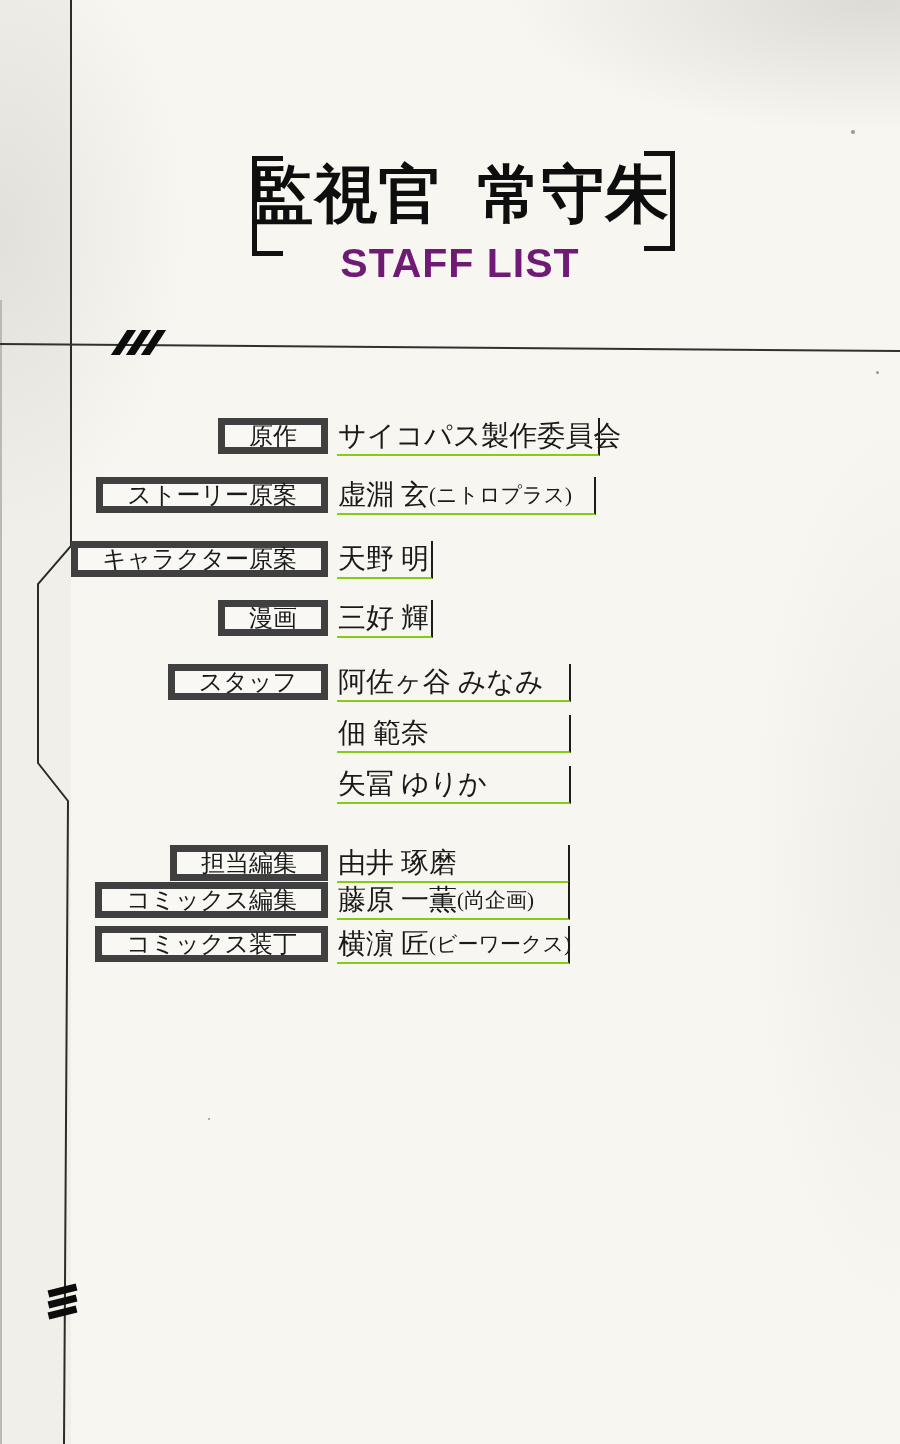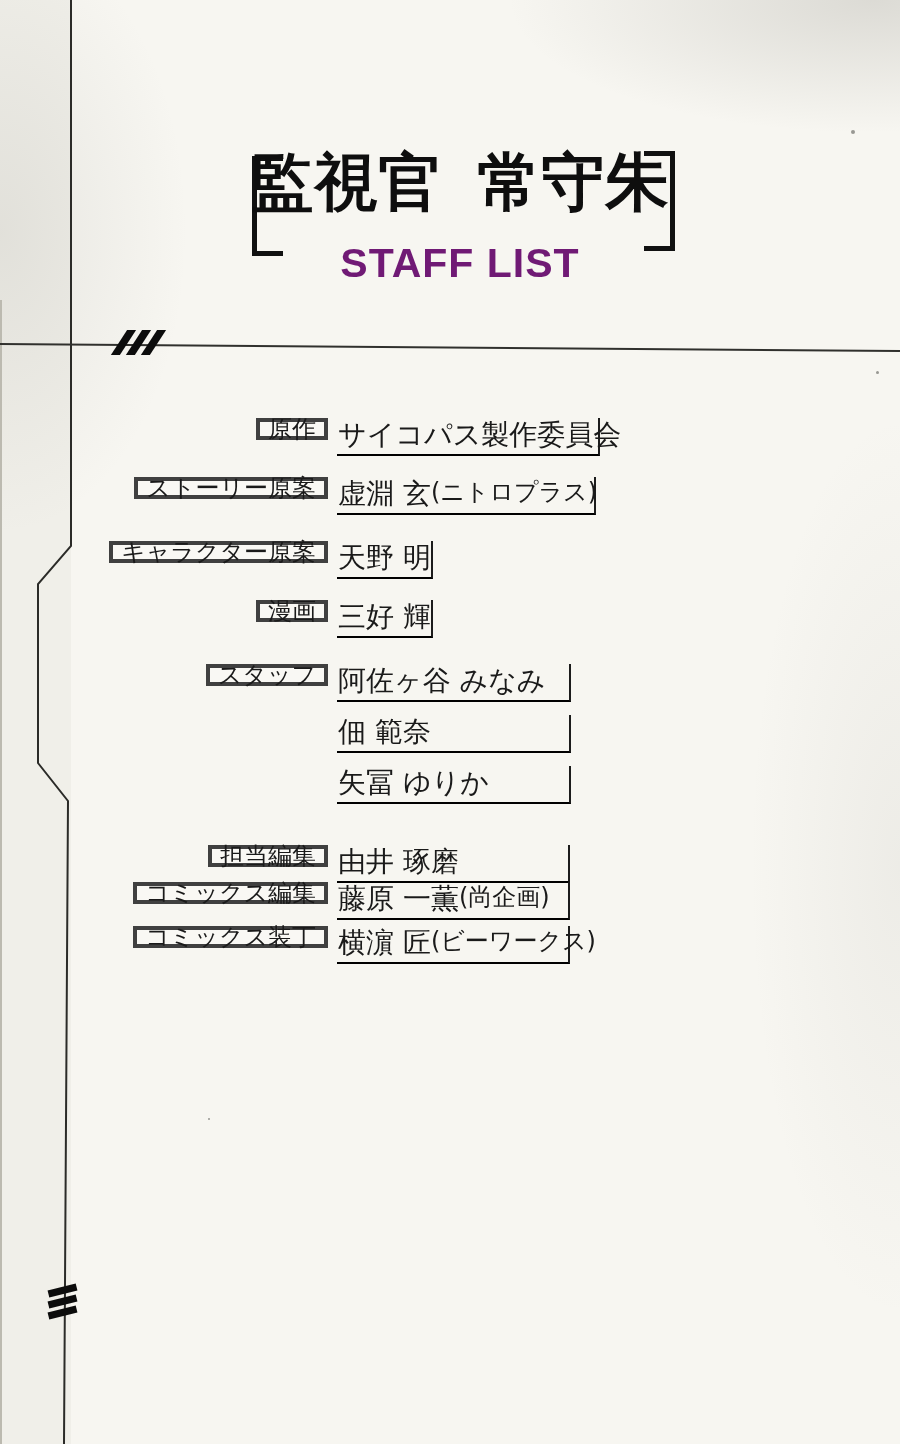--- a/index.html
+++ b/index.html
@@ -26,21 +26,21 @@
   .speck{position:absolute;background:#4a4a46;border-radius:50%;opacity:.55;}
 
   
   svg.borderlines{position:absolute;left:0;top:0;pointer-events:none;}
 
   
   .bracket{position:absolute;width:26px;height:90px;}
   .bracket.left{left:252px;top:156px;border-left:5px solid #111;border-top:5px solid #111;border-bottom:5px solid #111;}
   .bracket.right{left:644px;top:151px;border-right:5px solid #111;border-top:5px solid #111;border-bottom:5px solid #111;}
   .jp-title{
-    position:absolute;left:248px;top:142px;width:424px;
+    position:absolute;left:248px;top:154px;width:424px;
     text-align:center;
     font-family:"DejaVu Serif", serif;
     font-weight:900;font-size:63px;line-height:80px;
     letter-spacing:1px;word-spacing:12px;color:#0e0e0e;
     white-space:nowrap;
   }
   .en-title{
     position:absolute;left:248px;top:241px;width:424px;
     text-align:center;
     font-family:"Liberation Sans", sans-serif;
@@ -52,33 +52,34 @@
   .divider{
     position:absolute;left:0;top:343px;width:900px;height:2px;background:#30302d;
     transform:rotate(0.45deg);transform-origin:0 50%;
   }
   .slashes{position:absolute;left:119px;top:330px;display:flex;gap:6px;}
   .slashes i{display:block;width:9px;height:25px;background:#0c0c0c;transform:skewX(-33deg);}
 
   
   .row{position:absolute;left:0;width:900px;height:38px;}
   .lbl{
-    position:absolute;right:572px;top:0;height:22px;box-sizing:border-box;
+    position:absolute;right:572px;top:0;height:36px;box-sizing:border-box;
     display:inline-flex;align-items:center;
-    border:4px solid #404040;padding:2px 8px 3px;
+    border:7px solid #404040;padding:2px 24px 3px;
     font-size:24px;white-space:nowrap;background:rgba(255,255,255,0.25);
   }
   .val{
     position:absolute;left:337px;top:0;height:38px;box-sizing:border-box;
-    border-bottom:2px solid #000000;border-right:2px solid #1c1c1c;
-    display:flex;align-items:flex-start;
+    border-bottom:2px solid #84cc16;border-right:2px solid #1c1c1c;
+    display:flex;align-items:center;
     font-size:28px;line-height:33px;white-space:nowrap;
     padding:0 0 1px 1px;
+    font-family:Liberation Serif, serif;
   }
-  .val .note{font-size:24px;line-height:30px;}
+  .val .note{font-size:21px;line-height:30px;}
   .val.col2{left:590px;}
 
   
   .hatch{position:absolute;left:48px;top:1287px;}
   .hatch i{display:block;width:29px;height:7px;background:#0c0c0c;transform:rotate(-14deg);margin-bottom:4px;}
 </style>
 </head>
 <body>
 
 <div class="page">

